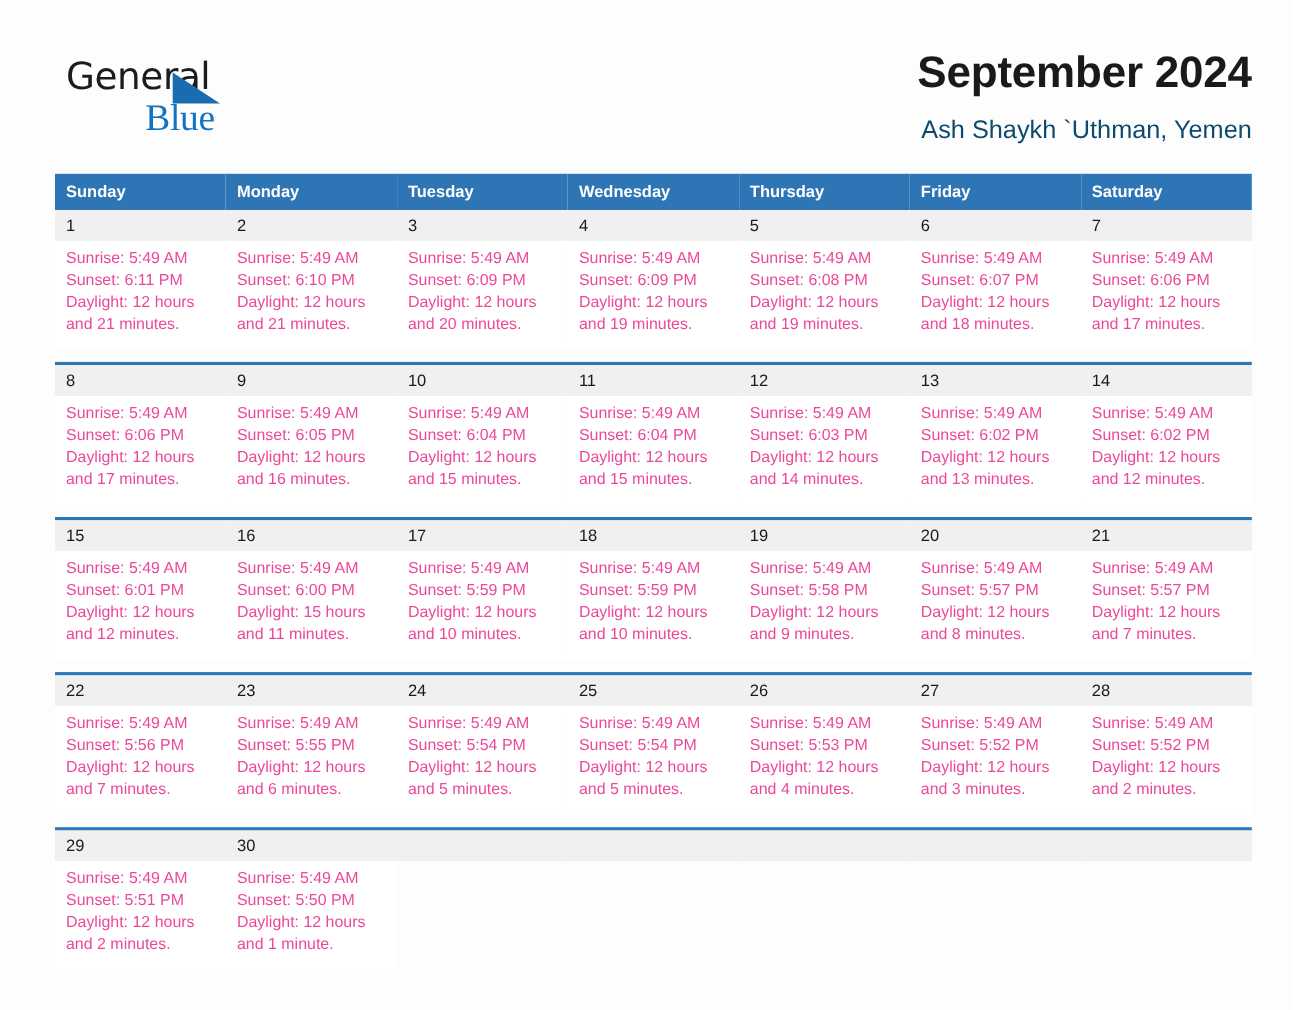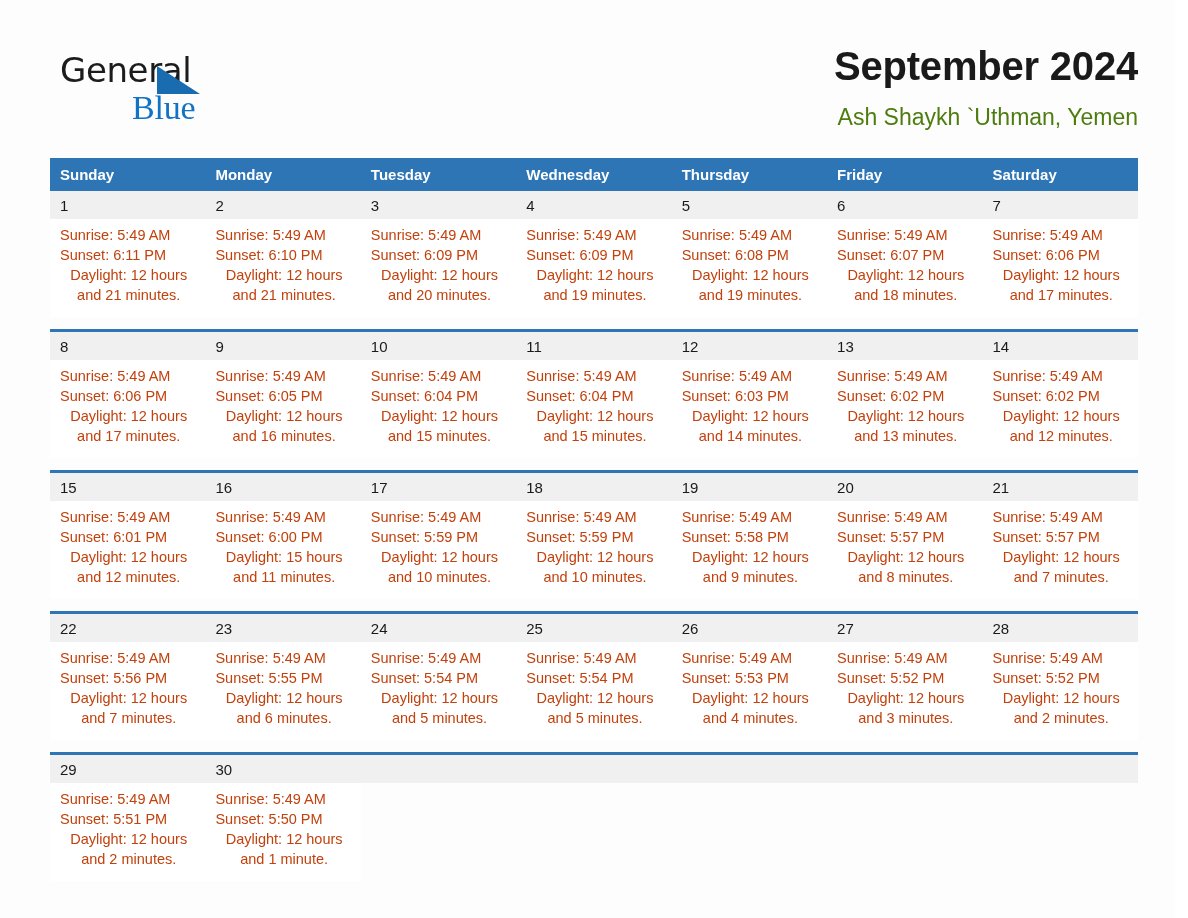--- a/index.html
+++ b/index.html
@@ -83,21 +83,21 @@
     font-size: 40px;
     font-weight: bold;
     color: #1a1a1a;
     line-height: 48px;
     margin: 0;
     letter-spacing: -0.2px;
   }
   .cal-subtitle {
     font-size: 23px;
     font-weight: normal;
-    color: #4d7c0f;
+    color: #0c4a6e;
     line-height: 30px;
     margin: 12px 0 0 0;
   }
 
   
   .calendar {
     position: absolute;
     left: 50px;
     top: 158px;
     width: 1088px;
@@ -139,37 +139,36 @@
     height: 18px;
     vertical-align: middle;
   }
   .daynum-row td.empty {
     background: #f0f0f0;
   }
 
   .detail-row td {
     background: #ffffff;
     font-size: 14.5px;
-    color: #c2410c;
+    color: #ec4899;
     padding: 6px 8px 4px 10px;
     vertical-align: top;
     height: 88px;
     line-height: 20px;
   }
   .detail-row td.empty {
     background: #fdfdfd;
   }
 
   .cell-line {
     display: block;
     white-space: nowrap;
   }
   .cell-daylight {
     display: block;
-    text-align: center;
   }
 </style>
 </head>
 <body>
 
 <div class="page">
 
   <div class="header">
 
     <div class="logo">

